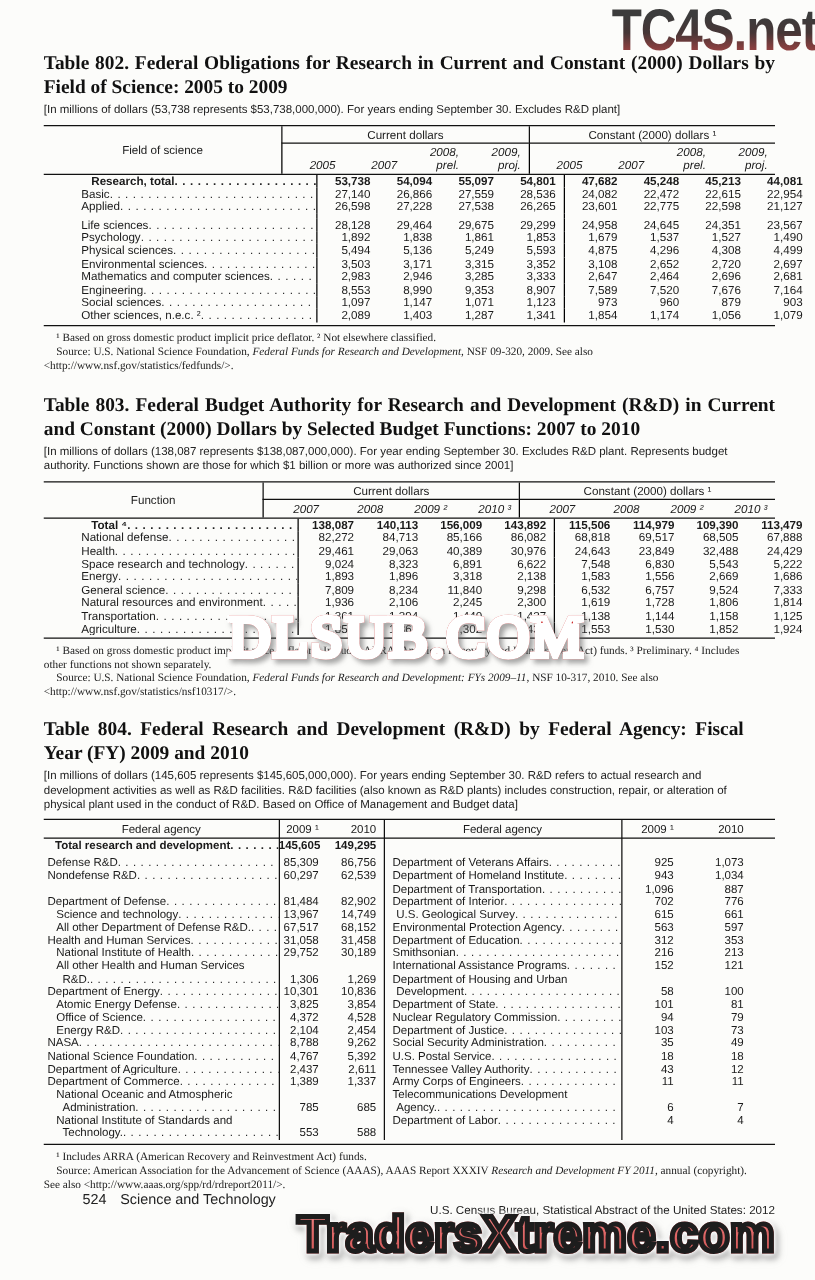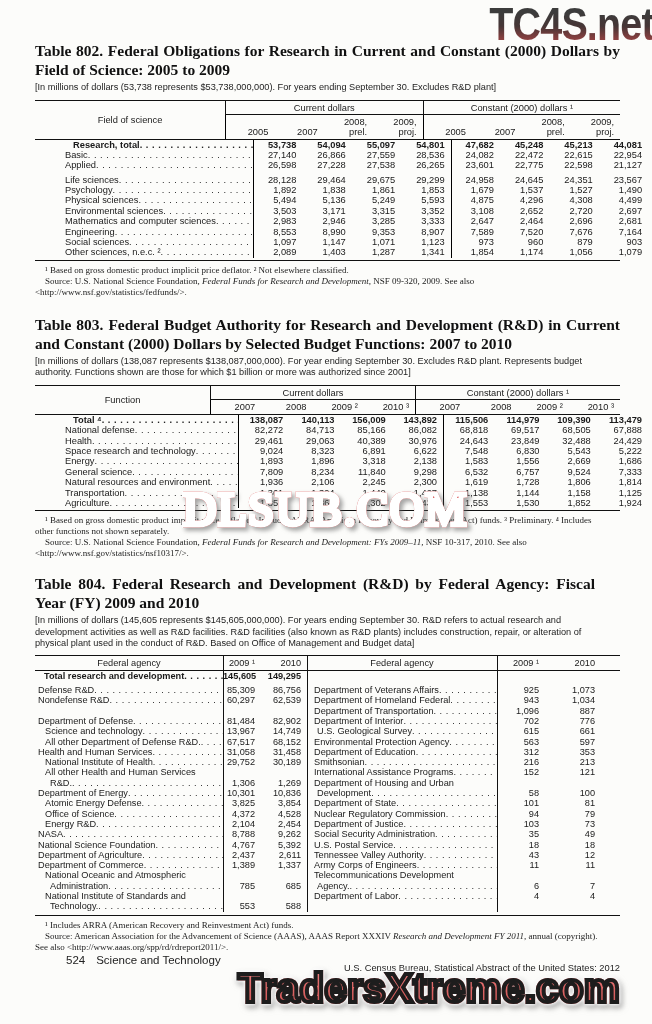--- a/index.html
+++ b/index.html
@@ -23,21 +23,21 @@
   .t803{--stub:175px;--col:51.25px;}
   .fhead{display:flex;border-bottom:1px solid #111;}
   .fh-stub{width:var(--stub);flex:none;display:flex;align-items:center;justify-content:center;}
   .fh-data{flex:none;}
   .fh-groups{display:flex;}
   .fh-group{width:calc(var(--col)*4);flex:none;box-sizing:border-box;border-left:1px solid #111;
             border-bottom:1px solid #111;text-align:center;padding:2px 0 1px 0;}
   .fh-years{display:flex;}
   .fh-year{width:var(--col);flex:none;box-sizing:border-box;text-align:right;
            padding:2px 6px 2px 0;display:flex;flex-direction:column;
-           justify-content:flex-end;align-items:flex-end;line-height:10px;}
+           justify-content:flex-end;align-items:flex-end;line-height:10px;font-style:italic;}
   .b0{border-left:1px solid #000000;}
   .frow{display:flex;height:10.4px;line-height:10.4px;}
   .fgaprow{height:4px;}
   .flbl{width:var(--stub);flex:none;box-sizing:border-box;display:flex;overflow:hidden;padding-left:2px;margin-left:28px;}
   .lt{white-space:nowrap;}
   .dots{flex:1;overflow:hidden;white-space:nowrap;color:#222;letter-spacing:.5px;}
   .dots::after{content:" . . . . . . . . . . . . . . . . . . . . . . . . . . . . . . . . . . . . . . . . . . . . . . . . . . .";}
   .fnum{width:var(--col);flex:none;box-sizing:border-box;text-align:right;padding-right:6px;}
   .bold{font-weight:bold;}
   .frow.bold .flbl{padding-left:10px;}
@@ -518,21 +518,21 @@
             <div class="anum w-rv2 pr25">1,073</div>
           </div>
           <div class="aline">
             <div class="albl w-ls">
               <span class="lt">Nondefense R&amp;D</span>
               <span class="dots"></span>
             </div>
             <div class="anum w-lv1">60,297</div>
             <div class="anum w-lv2">62,539</div>
             <div class="albl w-rs pl5">
-              <span class="lt">Department of Homeland Federal</span>
+              <span class="lt">Department of Homeland Institute</span>
               <span class="dots"></span>
             </div>
             <div class="anum w-rv1">943</div>
             <div class="anum w-rv2 pr25">1,034</div>
           </div>
           <div class="aline">
             <div class="albl w-ls"></div>
             <div class="anum w-lv1"></div>
             <div class="anum w-lv2"></div>
             <div class="albl w-rs pl5">

